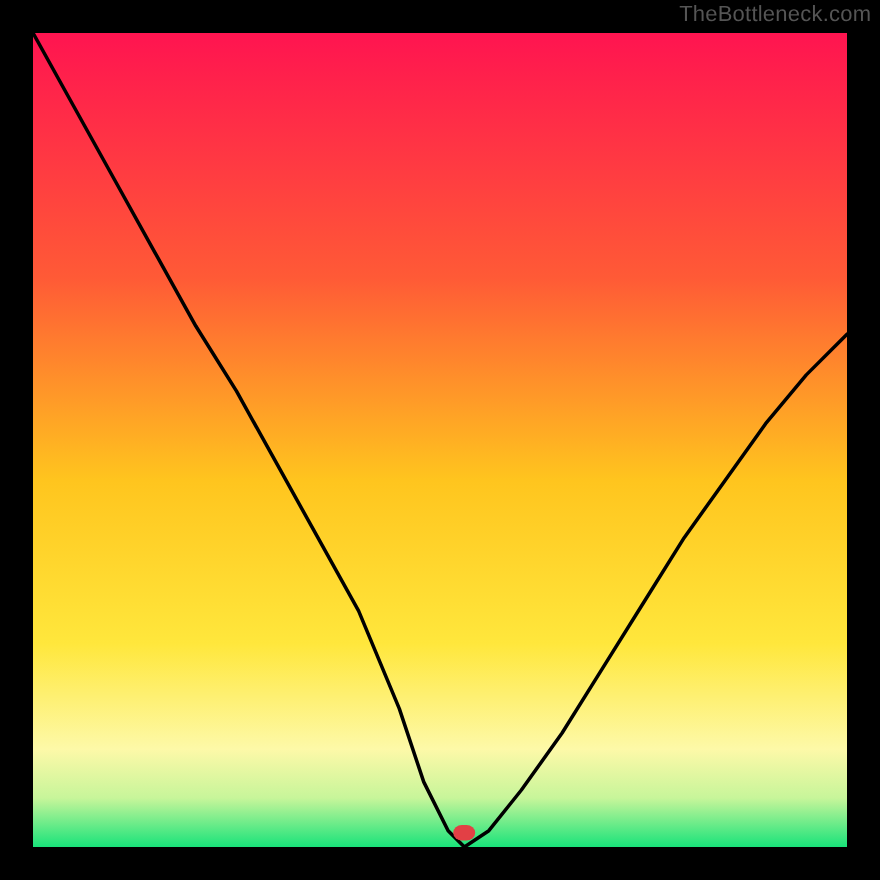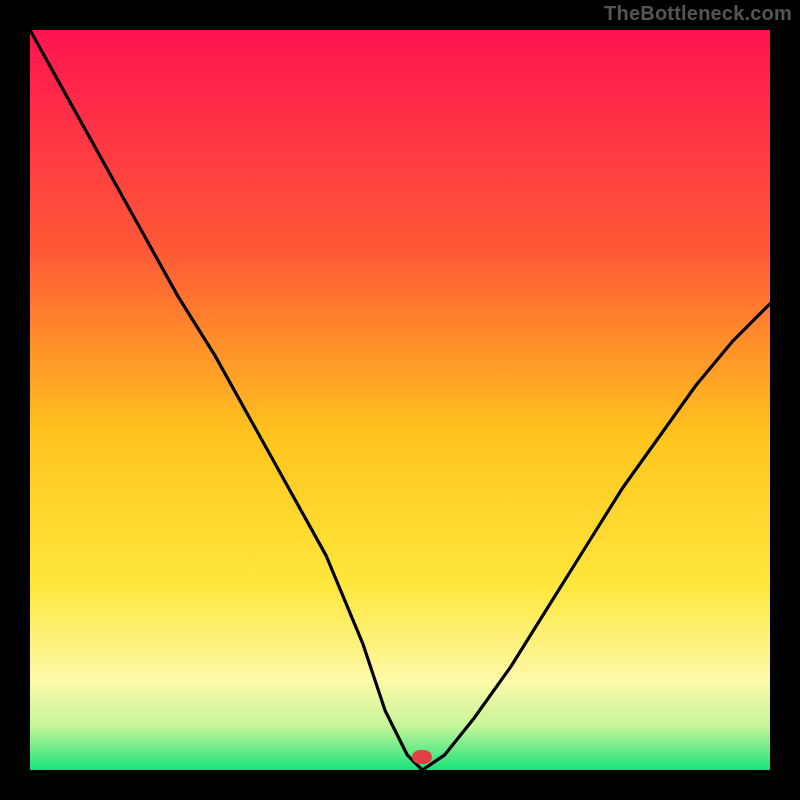--- a/index.html
+++ b/index.html
@@ -16,21 +16,21 @@
     width: 800px;
     height: 800px;
     background: #000;
   }
   .watermark {
     position: absolute;
     top: 2px;
     right: 8px;
     color: #555;
     font-size: 20px;
-    font-weight: 700;
+    font-weight: 400;
     letter-spacing: 0.2px;
     z-index: 5;
   }
   .plot-area {
     position: absolute;
     left: 30px;
     top: 30px;
     width: 740px;
     height: 740px;
   }

